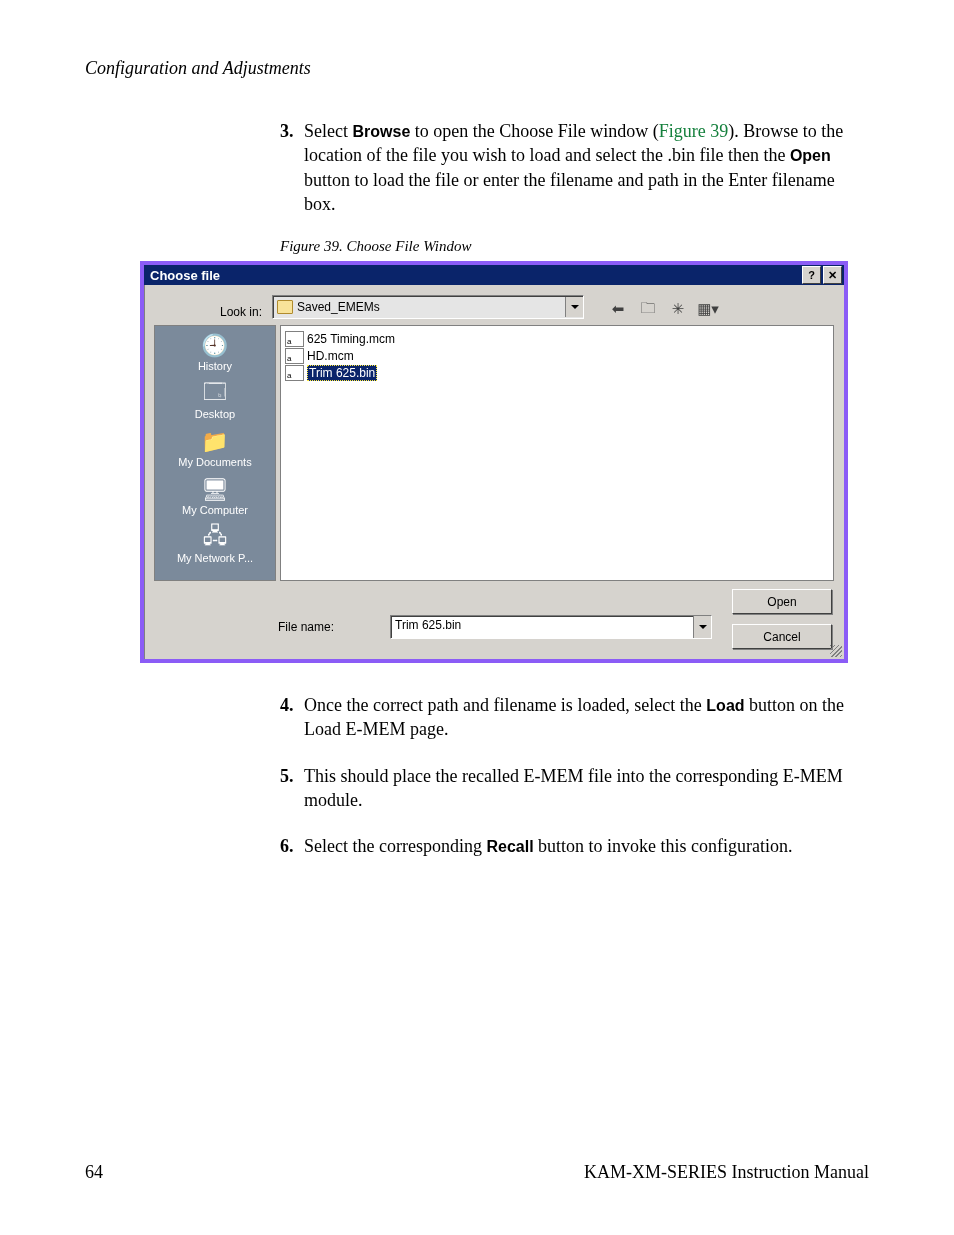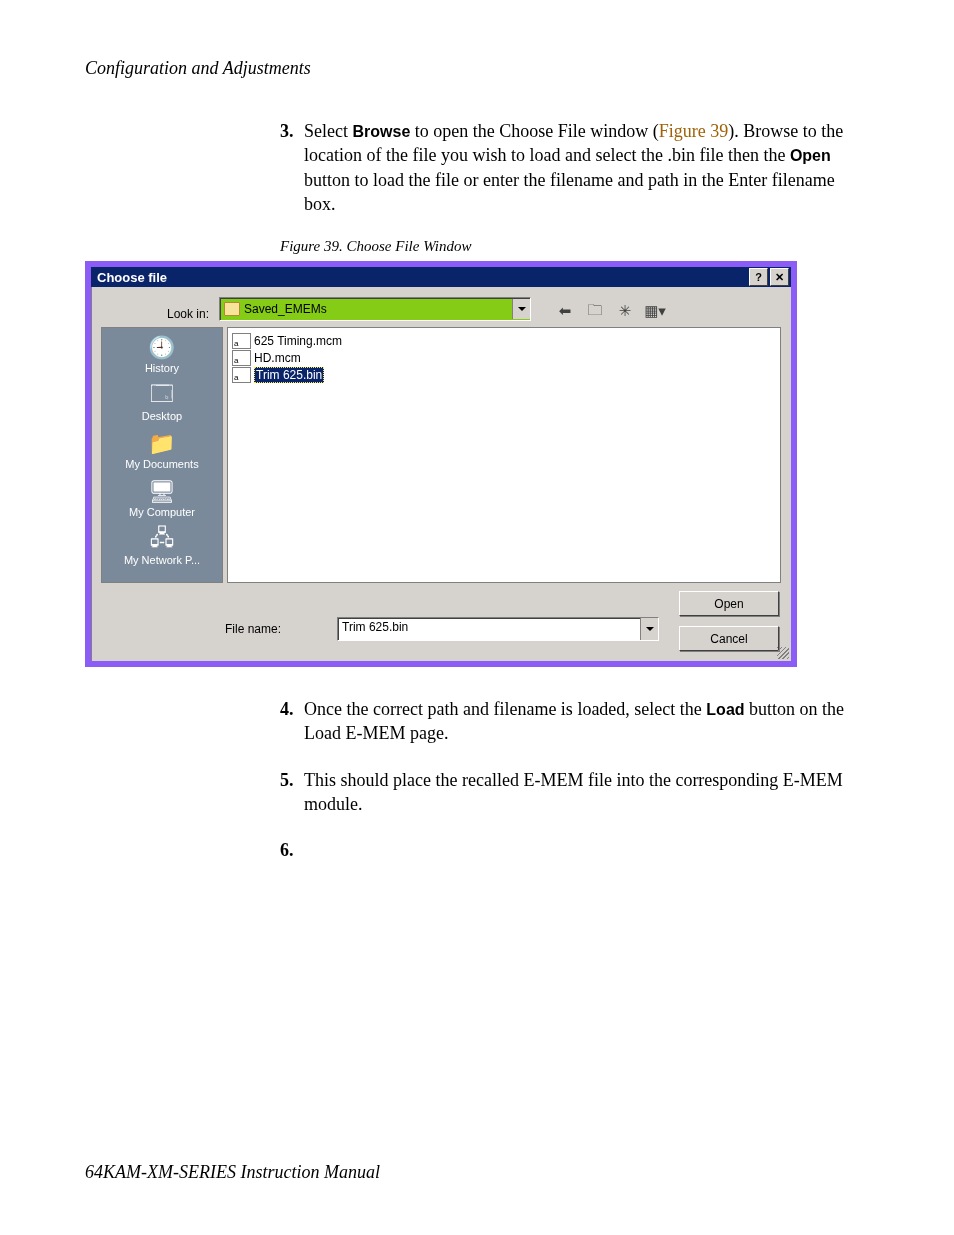--- a/index.html
+++ b/index.html
@@ -3,30 +3,30 @@
 <meta charset="utf-8">
 <style>
   html,body{margin:0;padding:0;background:#fff;font-family:"Times New Roman",Palatino,serif;color:#000}
   .page{width:954px;height:1235px;position:relative;box-sizing:border-box;padding:58px 85px 0 85px}
   .running-head{font-style:italic;font-size:18px;margin-bottom:40px}
   .body-col{margin-left:195px}
   .step{display:flex;margin-bottom:22px;font-size:18px;line-height:1.35}
   .step-num{font-weight:700;min-width:24px}
   .step-txt p{margin:0}
   .step-txt .browse, .step-txt .open, .step-txt .load, .step-txt .recall{font-family:Arial,Helvetica,sans-serif;font-weight:700;font-size:16px}
-  .figref{color:#a16207}
+  .figref{color:#15803d}
   .fig-caption{font-style:italic;font-size:15px;margin:18px 0 6px 195px}
   
-  .dlg{width:700px;border:6px solid #8b5cf6;background:#d6d3ce;font-family:Tahoma,Arial,sans-serif;font-size:12px;color:#000;box-shadow:1px 1px 0 #808080 inset}
+  .dlg{margin-left:55px;width:700px;border:4px solid #8b5cf6;background:#d6d3ce;font-family:Tahoma,Arial,sans-serif;font-size:12px;color:#000;box-shadow:1px 1px 0 #808080 inset}
   .titlebar{background:#0a246a;color:#fff;display:flex;align-items:center;height:20px;padding:0 2px}
   .titlebar .ttl{font-weight:700;font-size:13px;flex:1;padding-left:4px}
   .titlebar .tbtn{width:17px;height:16px;background:#d6d3ce;border:1px solid #fff;border-right-color:#404040;border-bottom-color:#404040;margin-left:2px;display:flex;align-items:center;justify-content:center;font-family:Arial;font-size:11px;font-weight:700;color:#000}
   .toolbar{display:flex;align-items:flex-end;padding:10px 8px 6px 8px}
   .toolbar .lbl{width:110px;text-align:right;padding-right:10px}
-  .combo{display:flex;align-items:center;width:310px;height:22px;background:#84cc16;border:1px solid #808080;border-right-color:#fff;border-bottom-color:#fff;box-shadow:inset 1px 1px 0 #404040}
+  .combo{display:flex;align-items:center;width:310px;height:22px;background:#e5e5e5;border:1px solid #808080;border-right-color:#fff;border-bottom-color:#fff;box-shadow:inset 1px 1px 0 #404040}
   .combo .folder-ico{width:16px;height:14px;margin:0 4px;position:relative}
   .combo .folder-ico::before{content:"";position:absolute;inset:0;background:#f8e39a;border:1px solid #b08b2e;border-radius:1px}
   .combo .txt{flex:1}
   .combo .dd{width:17px;height:20px;background:#d6d3ce;border-left:1px solid #808080;display:flex;align-items:center;justify-content:center}
   .dd::after{content:"";border:4px solid transparent;border-top-color:#000;margin-top:4px}
   .nav-icons{display:flex;gap:10px;margin-left:24px;align-items:center}
   .nav-icons span{width:20px;height:20px;display:flex;align-items:center;justify-content:center;font-size:15px;color:#404040}
   .content{display:flex;height:260px}
   .places{width:120px;background:#7b8a9b;border:1px solid #808080;margin:0 4px 4px 10px;display:flex;flex-direction:column;align-items:center;padding-top:6px;color:#fff;gap:2px}
   .place{display:flex;flex-direction:column;align-items:center;font-size:11px;margin-bottom:6px}
@@ -42,21 +42,21 @@
   .frow .flbl{width:112px}
   .frow .fcombo{flex:1;display:flex;height:22px;background:#fff;border:1px solid #808080;border-right-color:#fff;border-bottom-color:#fff;box-shadow:inset 1px 1px 0 #404040}
   .frow .fcombo .txt{flex:1;padding:2px 4px}
   .frow .fcombo .dd{width:17px;background:#d6d3ce;border-left:1px solid #808080;display:flex;align-items:center;justify-content:center}
   .btns{width:100px;margin-left:20px;display:flex;flex-direction:column;gap:10px}
   .wbtn{height:23px;background:#d6d3ce;border:1px solid #fff;border-right-color:#404040;border-bottom-color:#404040;box-shadow:1px 1px 0 #808080;display:flex;align-items:center;justify-content:center}
   .resize{position:relative;height:0}
   .resize::after{content:"";position:absolute;right:2px;bottom:2px;width:12px;height:12px;background:repeating-linear-gradient(135deg,#808080 0 1px,transparent 1px 3px)}
   .note-row{display:flex;font-family:Arial,Helvetica,sans-serif;font-size:15.5px;line-height:1.35;margin-top:4px}
   .note-row .nlab{font-weight:700;min-width:64px}
-  .footer{position:absolute;bottom:52px;left:85px;right:85px;display:flex;font-style:italic;font-size:18px}
+  .footer{position:absolute;bottom:52px;left:85px;right:85px;display:flex;justify-content:space-between;font-size:18px}
 </style>
 </head>
 <body>
 
 <div class="page">
   <div class="running-head">Configuration and Adjustments</div>
 
   <div class="body-col">
     <div class="step">
       <div class="step-num">3.</div>
@@ -155,20 +155,23 @@
         </div>
     </div>
     <div class="step">
       <div class="step-num">5.</div>
       <div class="step-txt">
           <p>This should place the recalled E-MEM file into the corresponding E-MEM module.</p>
         </div>
     </div>
     <div class="step">
       <div class="step-num">6.</div>
+      <div class="step-txt">
+          <p><span>Select the corresponding </span><span class="recall">Recall</span><span> button to invoke this configuration.</span></p>
+        </div>
     </div>
   </div>
 
   <div class="footer">
     <span>64</span>
     <span>KAM-XM-SERIES Instruction Manual</span>
   </div>
 </div>
 
 </body></html>

